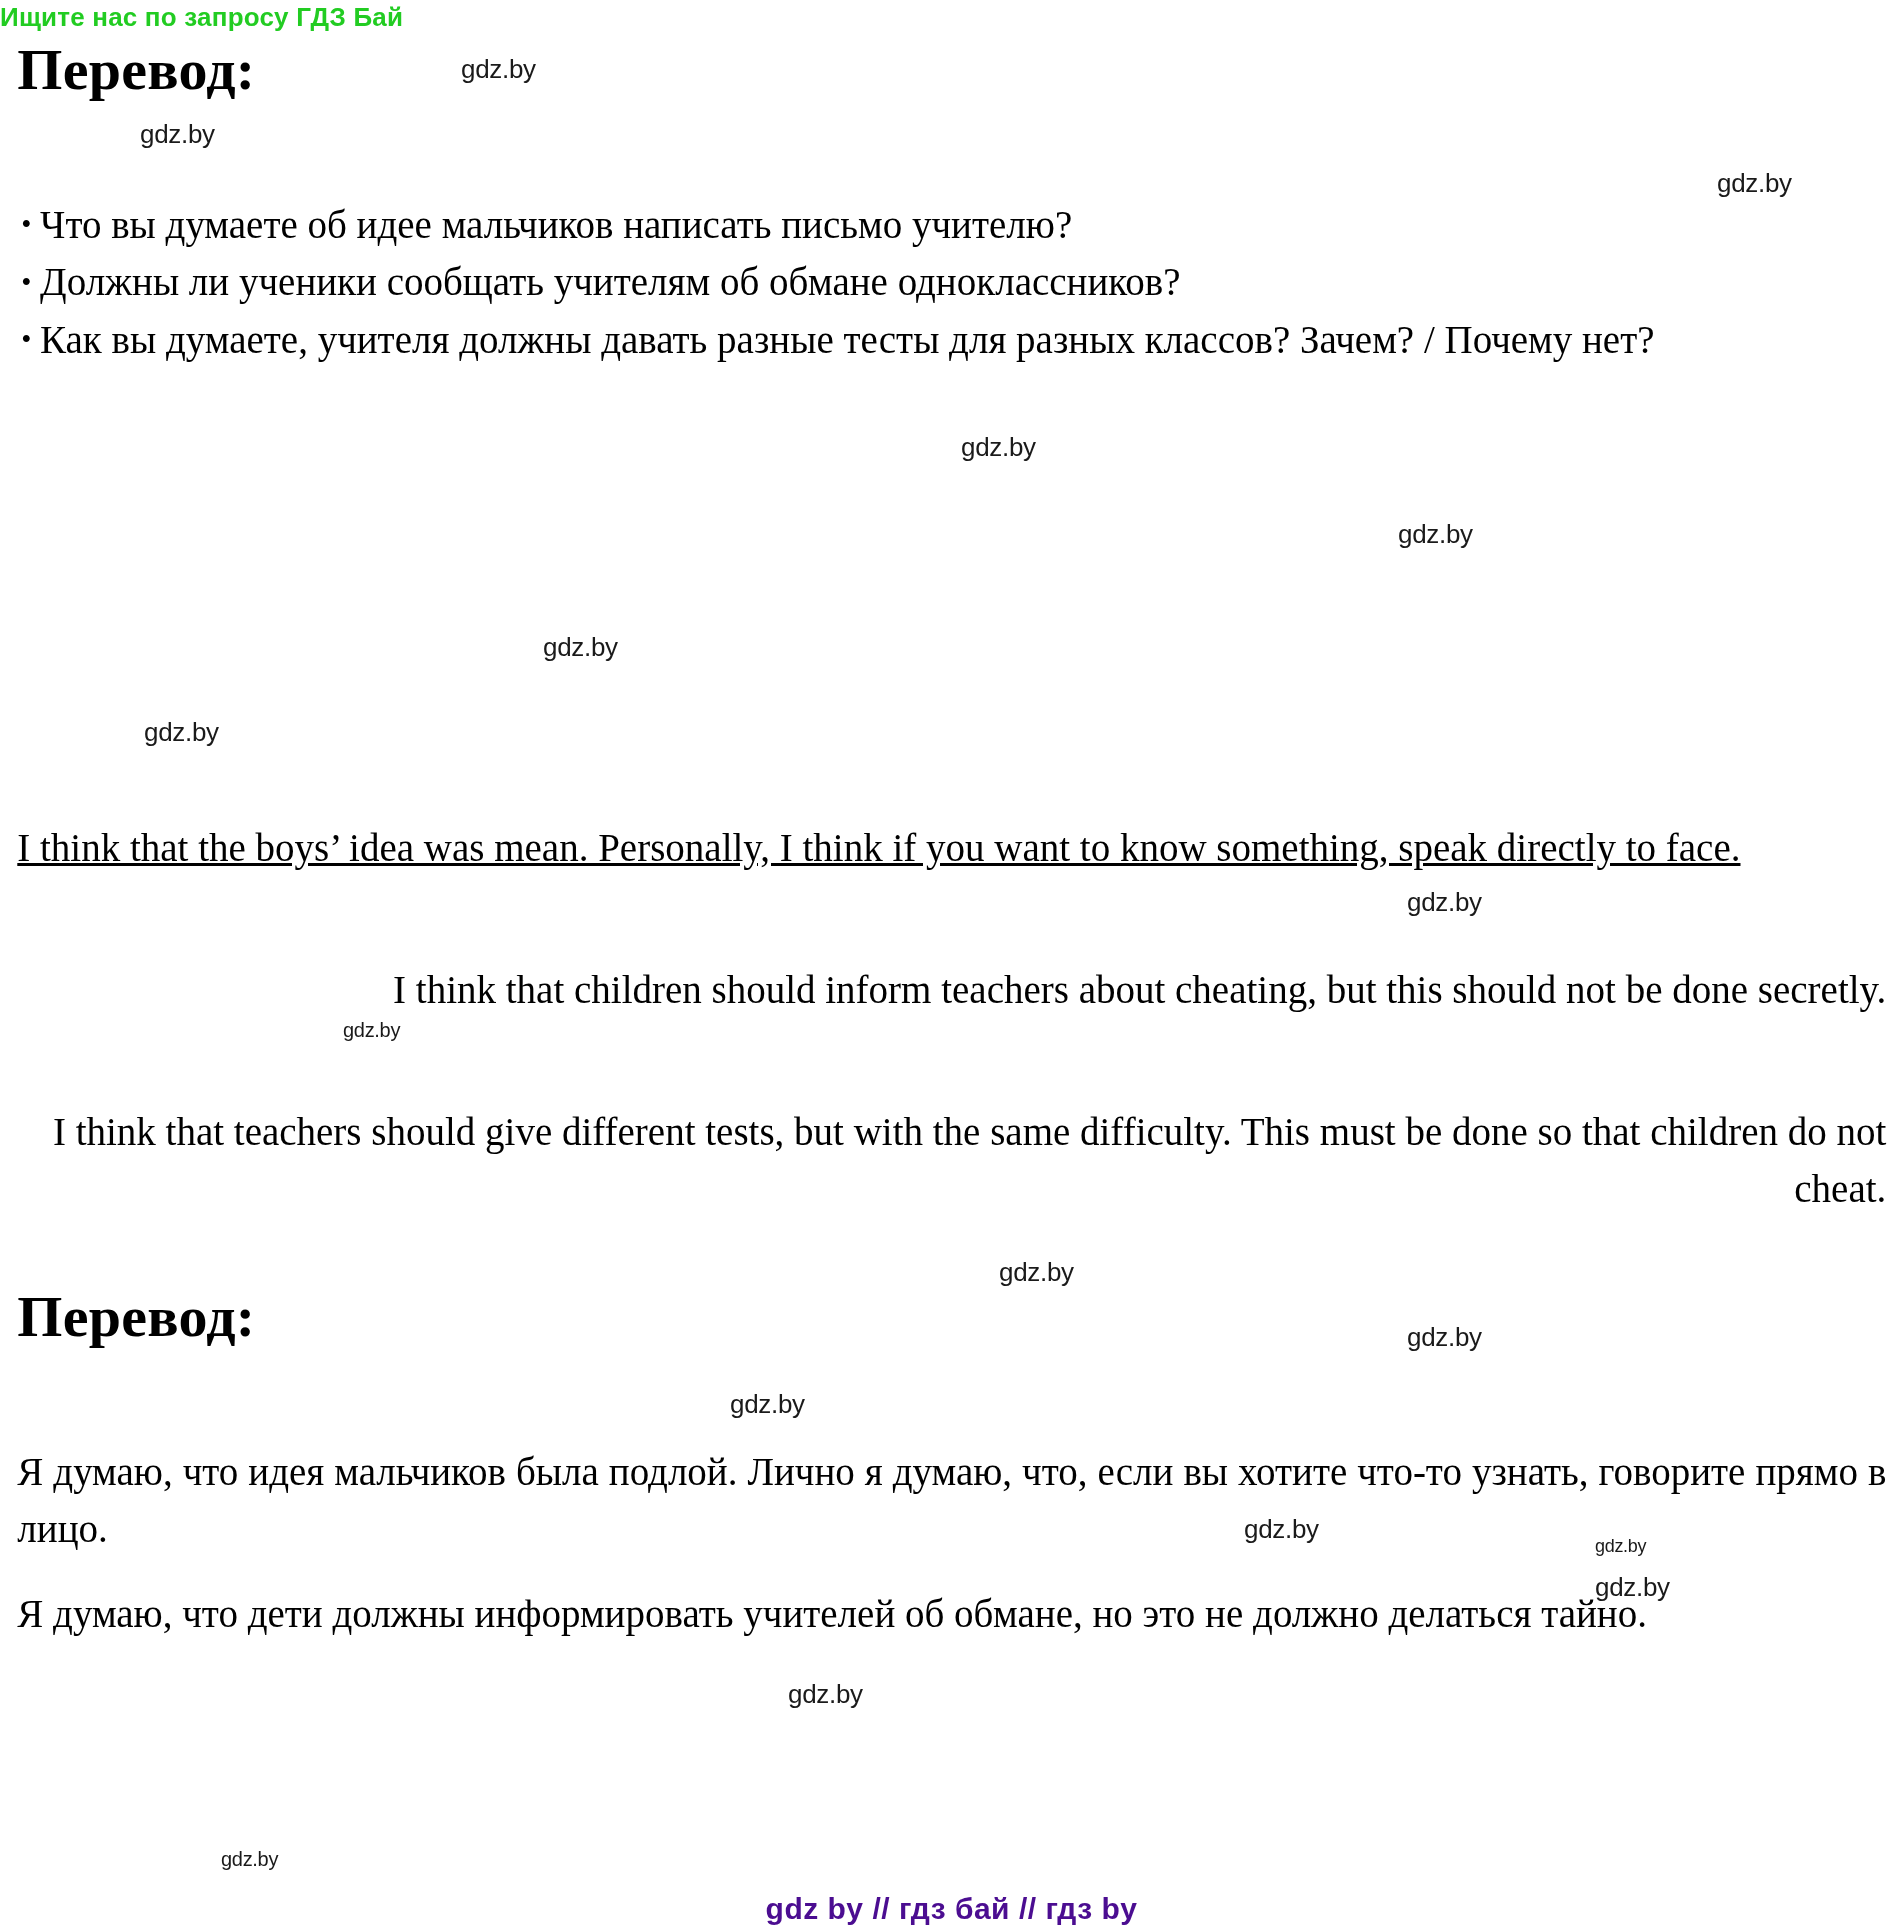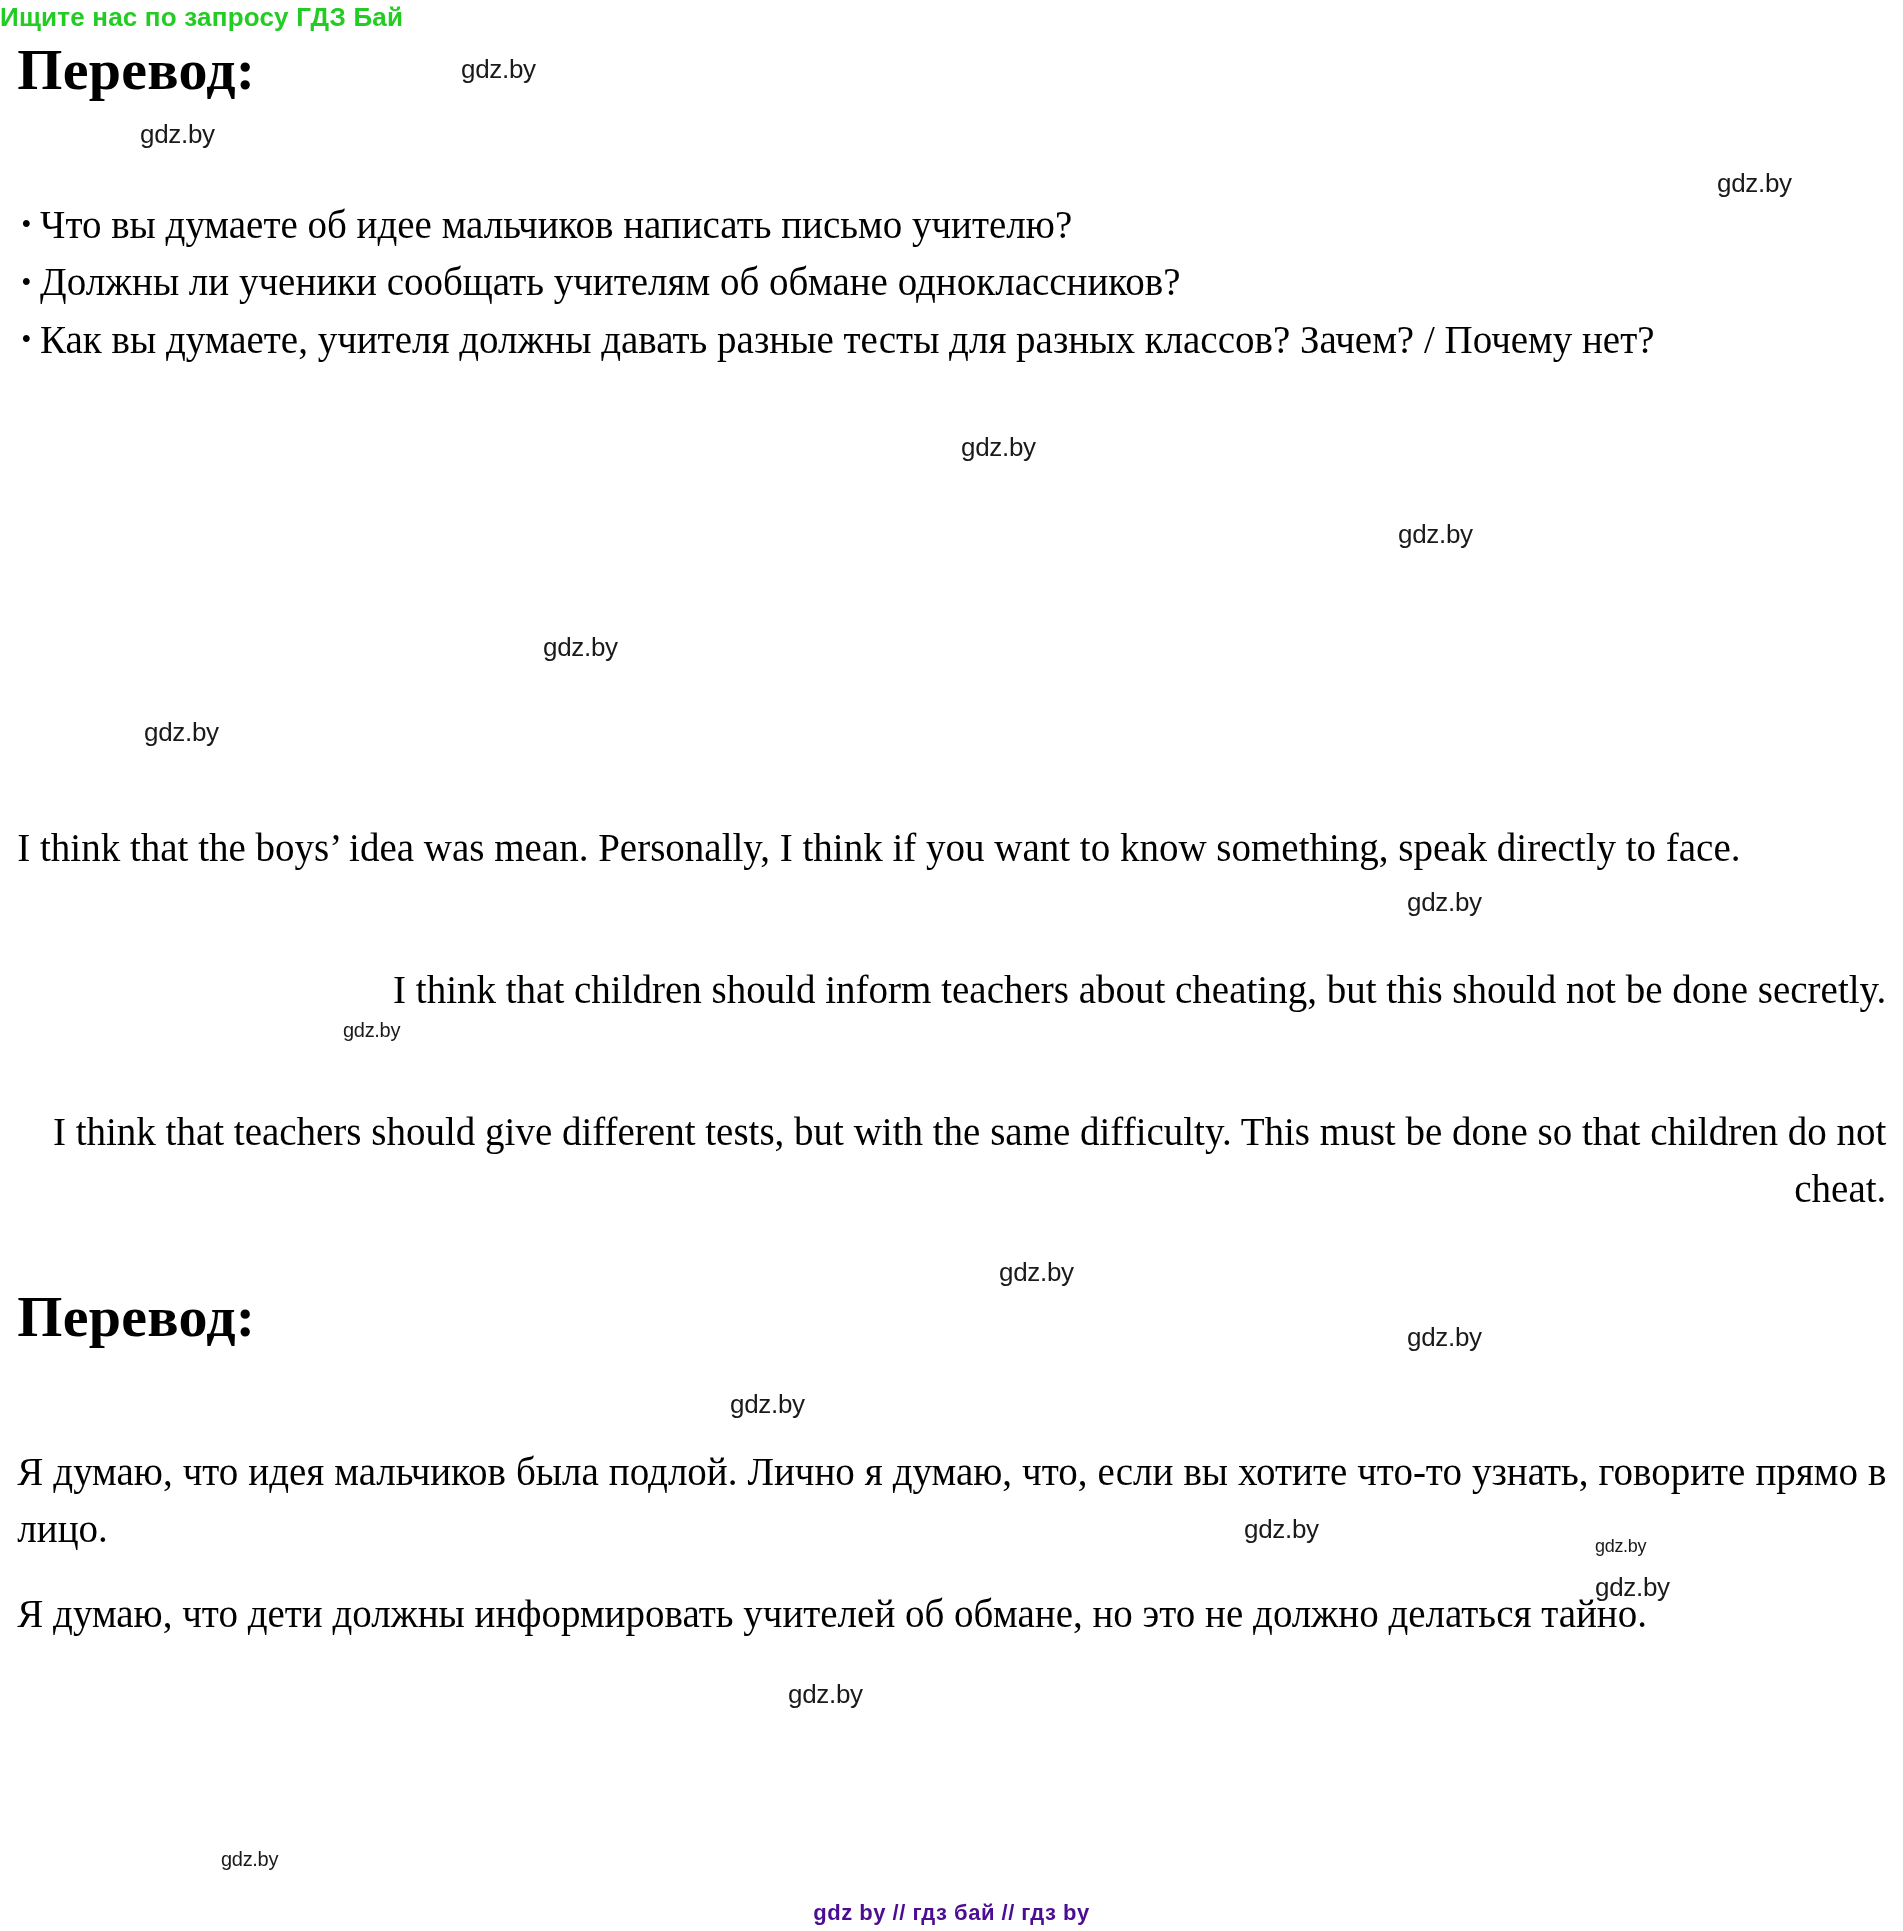--- a/index.html
+++ b/index.html
@@ -93,21 +93,21 @@
   p.para.nojust { text-align: right; }
 
   
   .site-footer {
     position: absolute;
     left: 0;
     bottom: 5.8px;
     width: 1903px;
     text-align: center;
     font-family: "Liberation Sans", "DejaVu Sans", sans-serif;
-    font-size: 22px;
+    font-size: 30px;
     font-weight: 700;
     color: #4b0d91;
     white-space: nowrap;
     letter-spacing: 0.5px;
   }
 </style>
 </head>
 <body>
 
 <div id="page">
@@ -140,21 +140,21 @@
 
   <div class="block" style="top: 192px;">
     <ul class="q-list">
       <li><span class="bullet">•</span><span>Что вы думаете об идее мальчиков написать письмо учителю?</span></li>
       <li><span class="bullet">•</span><span>Должны ли ученики сообщать учителям об обмане одноклассников?</span></li>
       <li><span class="bullet">•</span><span>Как вы думаете, учителя должны давать разные тесты для разных классов? Зачем? / Почему нет?</span></li>
     </ul>
   </div>
 
 
-  <div class="block" style="top: 819px;">
+  <div class="block" style="top: 819px; text-decoration: underline;">
     <p class="para">I think that the boys’ idea was mean. Personally, I think if you want to know something, speak directly to face.</p>
   </div>
   <div class="block" style="top: 961px;">
     <p class="para nojust">I think that children should inform teachers about cheating, but this should not be done secretly.</p>
   </div>
   <div class="block" style="top: 1103px;">
     <p class="para nojust">I think that teachers should give different tests, but with the same difficulty. This must be done so that children do not cheat.</p>
   </div>
 
   <div class="block" style="top: 1287px;">

